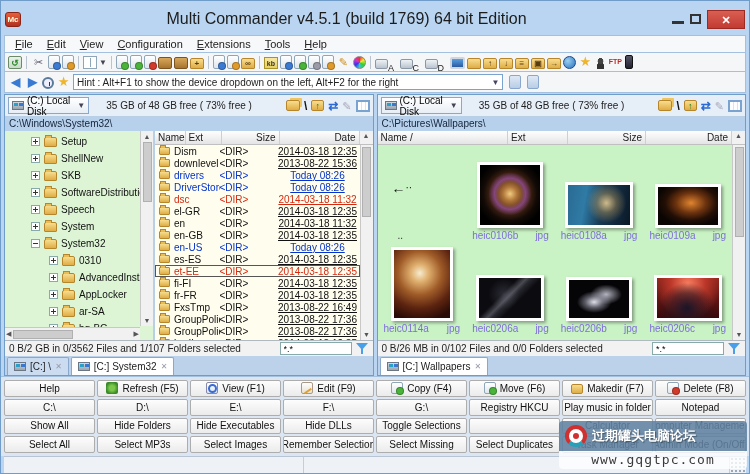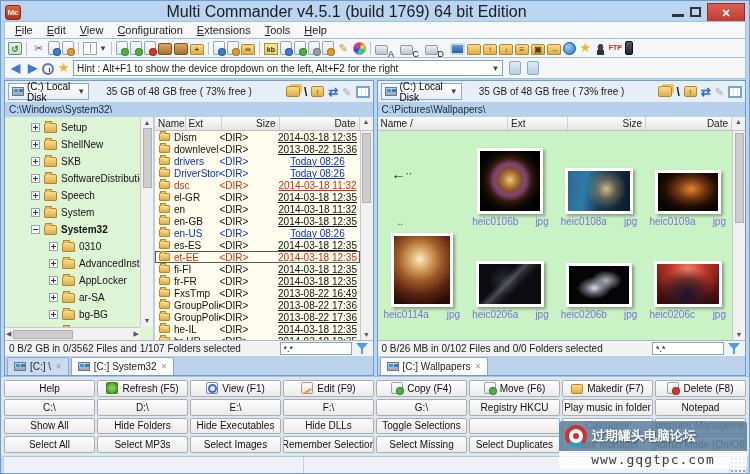--- a/index.html
+++ b/index.html
@@ -1,20 +1,20 @@
 <!DOCTYPE html>
 <html><head>
 <meta charset="utf-8">
 <style>
   * { margin:0; padding:0; box-sizing:border-box; }
   html,body { width:750px; height:474px; font-family:"Liberation Sans", sans-serif; background:#9db8d6; overflow:hidden; }
   .window { position:relative; width:750px; height:474px; background:#b9d5f1; border:1px solid #6f9cc9; display:flex; flex-direction:column; }
 
   
-  .titlebar { height:20px; display:flex; align-items:center; padding:2px 4px 0 4px; }
+  .titlebar { height:34px; display:flex; align-items:center; padding:2px 4px 0 4px; }
   .app-icon { width:16px; height:15px; background:linear-gradient(#e6603c,#b03020); border:1px solid #8a2418; border-radius:3px; color:#ffd; font-size:8px; font-weight:bold; text-align:center; line-height:13px; }
   .title { flex:1; text-align:center; font-size:16px; color:#1c1c1c; }
   .win-controls { display:flex; align-items:center; gap:6px; }
   .wc-min { width:12px; height:3px; background:#333; margin-top:6px; }
   .wc-max { width:11px; height:10px; border:2px solid #333; background:transparent; }
   .wc-close { width:38px; height:19px; background:linear-gradient(#d95f52,#c23b32); border:1px solid #9c2a22; color:#fff; font-size:11px; text-align:center; line-height:18px; font-weight:bold; }
 
   
   .menubar { height:18px; margin:0 3px; background:#f7f8fa; border:1px solid #a3c0de; display:flex; align-items:center; padding:0 4px; gap:2px; }
   .menu-item { font-size:11px; color:#222; padding:1px 6px; }
@@ -80,21 +80,21 @@
 
   
   .tree { width:150px; background:#ddf5d5; border-right:2px solid #b9cfe6; position:relative; overflow:hidden; padding:2px 14px 14px 0; }
   .trow { height:17px; display:flex; align-items:center; gap:4px; font-size:10px; color:#111; white-space:nowrap; }
   .lvl0 { padding-left:26px; } .lvl1 { padding-left:44px; }
   .pm { width:9px; height:9px; background:#fff; border:1px solid #8aa; position:relative; flex:0 0 auto; }
   .pm::before { content:""; position:absolute; left:1px; right:1px; top:3px; height:1px; background:#333; }
   .pm.plus::after { content:""; position:absolute; top:1px; bottom:1px; left:3px; width:1px; background:#333; }
   .tfold { width:13px; height:10px; background:linear-gradient(#f7dd90,#e0ad45); border:1px solid #b8862a; border-radius:2px 2px 1px 1px; position:relative; flex:0 0 auto; }
   .tfold::before { content:""; position:absolute; top:-3px; left:0; width:5px; height:2px; background:#e8bd55; border:1px solid #b8862a; border-bottom:none; }
-  .bold { font-weight:bold; }
+  .bold { font-weight:normal; }
   .tree .vscroll { position:absolute; right:0; top:0; bottom:14px; width:13px; }
   .tree .hscroll { position:absolute; left:0; right:13px; bottom:0; height:13px; background:#f1f1f1; border-top:1px solid #c8c8c8; display:flex; align-items:center; justify-content:space-between; font-size:7px; color:#555; padding:0 1px; }
   .hthumb { flex:0 0 60px; height:9px; background:#cdcdcd; border:1px solid #b0b0b0; margin:0 2px; }
   .hsp { flex:1; }
 
   
   .vscroll { background:#f1f1f1; border-left:1px solid #c8c8c8; display:flex; flex-direction:column; align-items:center; font-size:7px; color:#555; }
   .vs-a { height:11px; line-height:11px; }
   .vs-thumb { width:9px; background:#cdcdcd; border:1px solid #b0b0b0; }
   .vs-sp { flex:1; }

